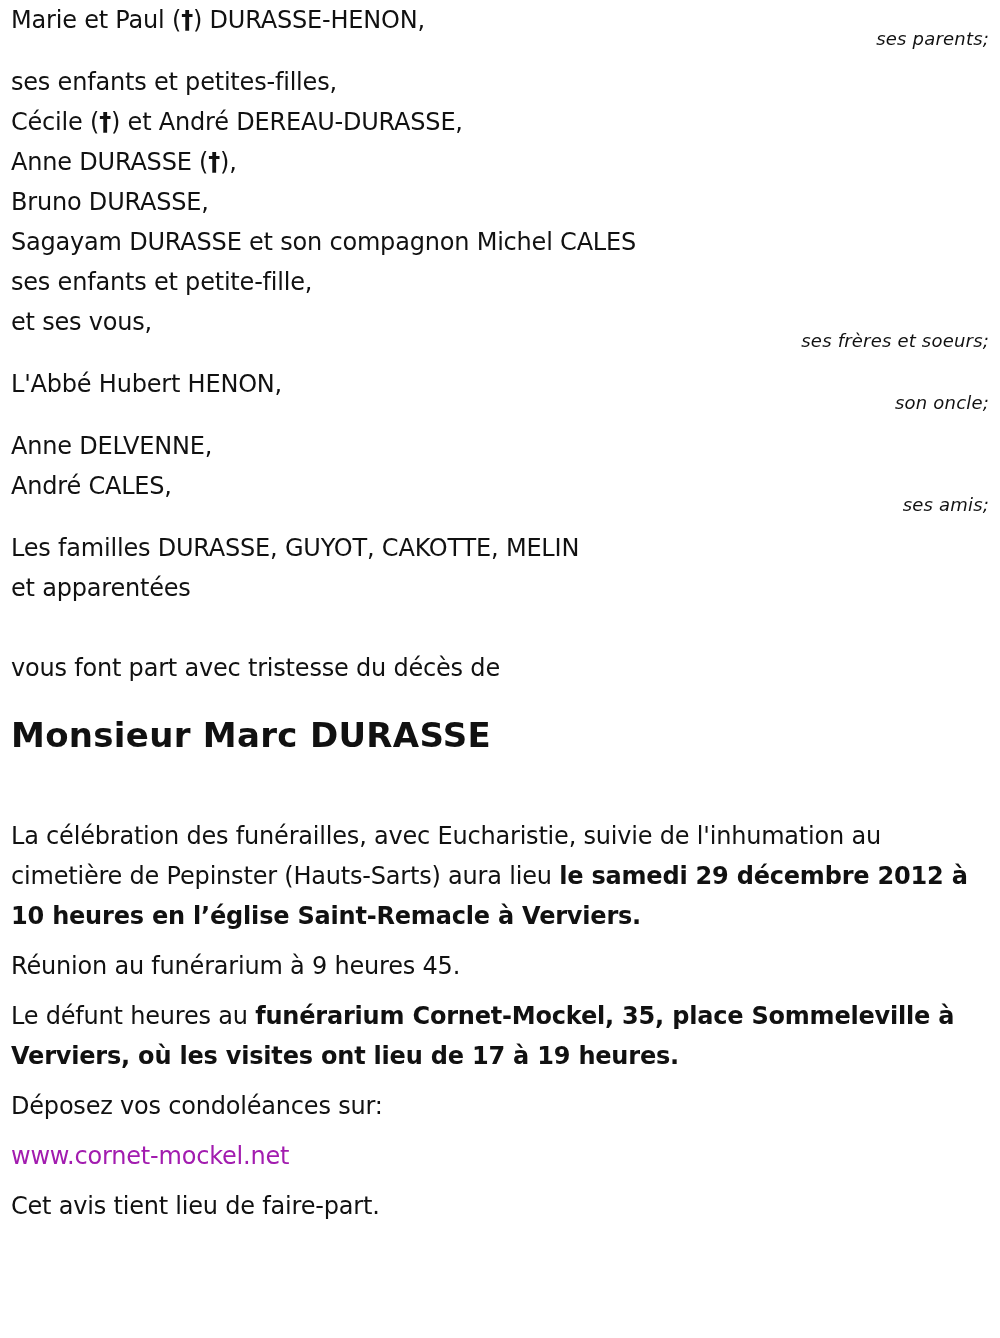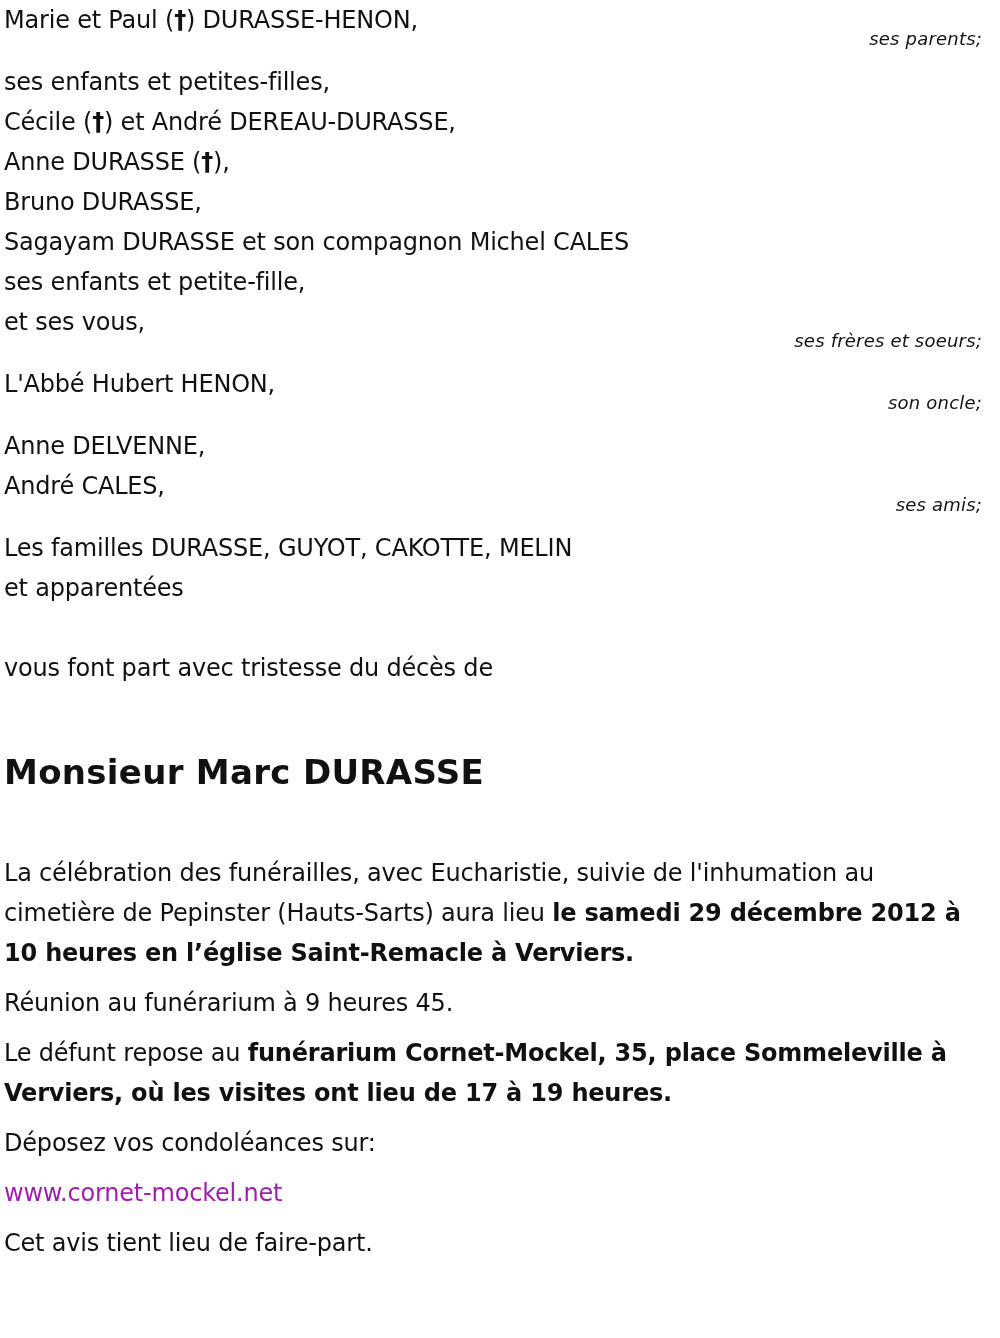--- a/index.html
+++ b/index.html
@@ -11,21 +11,21 @@
       width: 1000px;
       height: 1338px;
       overflow: hidden;
       color: #111111;
       font-family: "DejaVu Sans", sans-serif;
       font-size: 24px;
       position: relative;
     }
     .doc {
       position: absolute;
-      left: 4px;
+      left: 11px;
       top: 0;
       width: 978px;
     }
     .line {
       height: 40px;
       line-height: 40px;
       white-space: nowrap;
       letter-spacing: -0.2px;
     }
     .rel {
@@ -39,21 +39,20 @@
     }
     .gap-s { height: 10px; }
     .gap-m { height: 22px; }
     .gap-l { height: 40px; }
     .title {
       font-weight: bold;
       font-size: 34px;
       height: 50px;
       line-height: 50px;
       letter-spacing: 0.3px;
-      margin-top: 37px;
     }
     .para {
       line-height: 40px;
       margin: 0 0 10px 0;
       letter-spacing: -0.2px;
     }
     .para b { font-weight: bold; }
     .link {
       color: #a21caf;
       text-decoration: none;
@@ -118,20 +117,20 @@
 
   <div class="title">Monsieur Marc DURASSE</div>
 
   <div style="height:56px"></div>
 
 
   <p class="para"><span>La célébration des funérailles, avec Eucharistie, suivie de l'inhumation au cimetière de Pepinster (Hauts-Sarts) aura lieu </span><b>le samedi 29 décembre 2012 à 10 heures en l’église Saint-Remacle à Verviers.</b></p>
 
   <p class="para">Réunion au funérarium à 9 heures 45.</p>
 
-  <p class="para"><span>Le défunt repose au </span><b>funérarium Cornet-Mockel, 35, place Sommeleville à Verviers, où les visites ont lieu de 17 à 19 heures.</b></p>
+  <p class="para"><span>Le défunt heures au </span><b>funérarium Cornet-Mockel, 35, place Sommeleville à Verviers, où les visites ont lieu de 17 à 19 heures.</b></p>
 
   <p class="para">Déposez vos condoléances sur:</p>
 
   <p class="para"><a class="link">www.cornet-mockel.net</a></p>
 
   <p class="para">Cet avis tient lieu de faire-part.</p>
 </div>
 
 </body></html>

